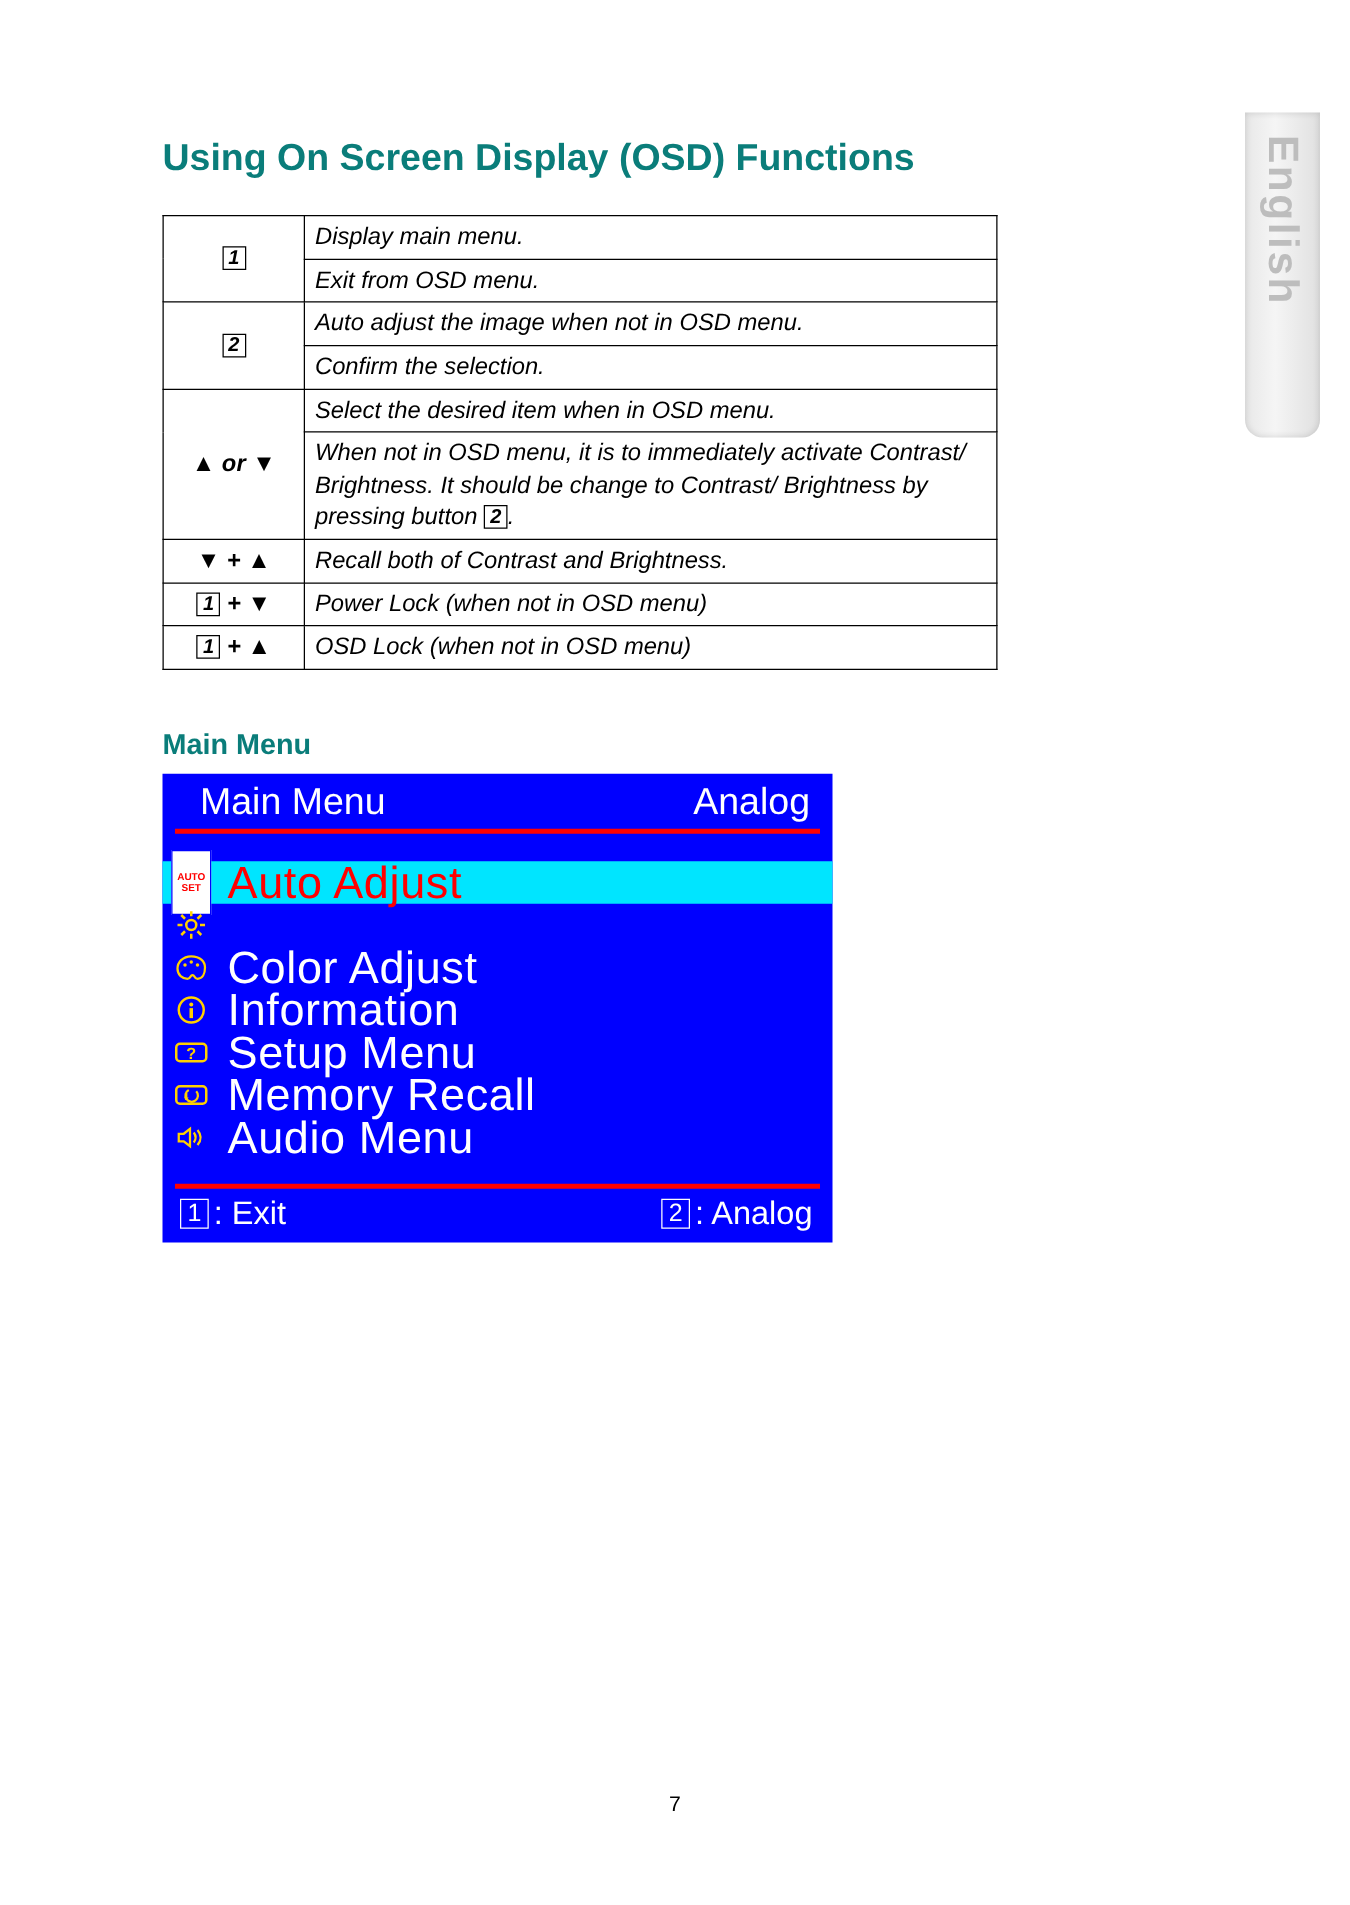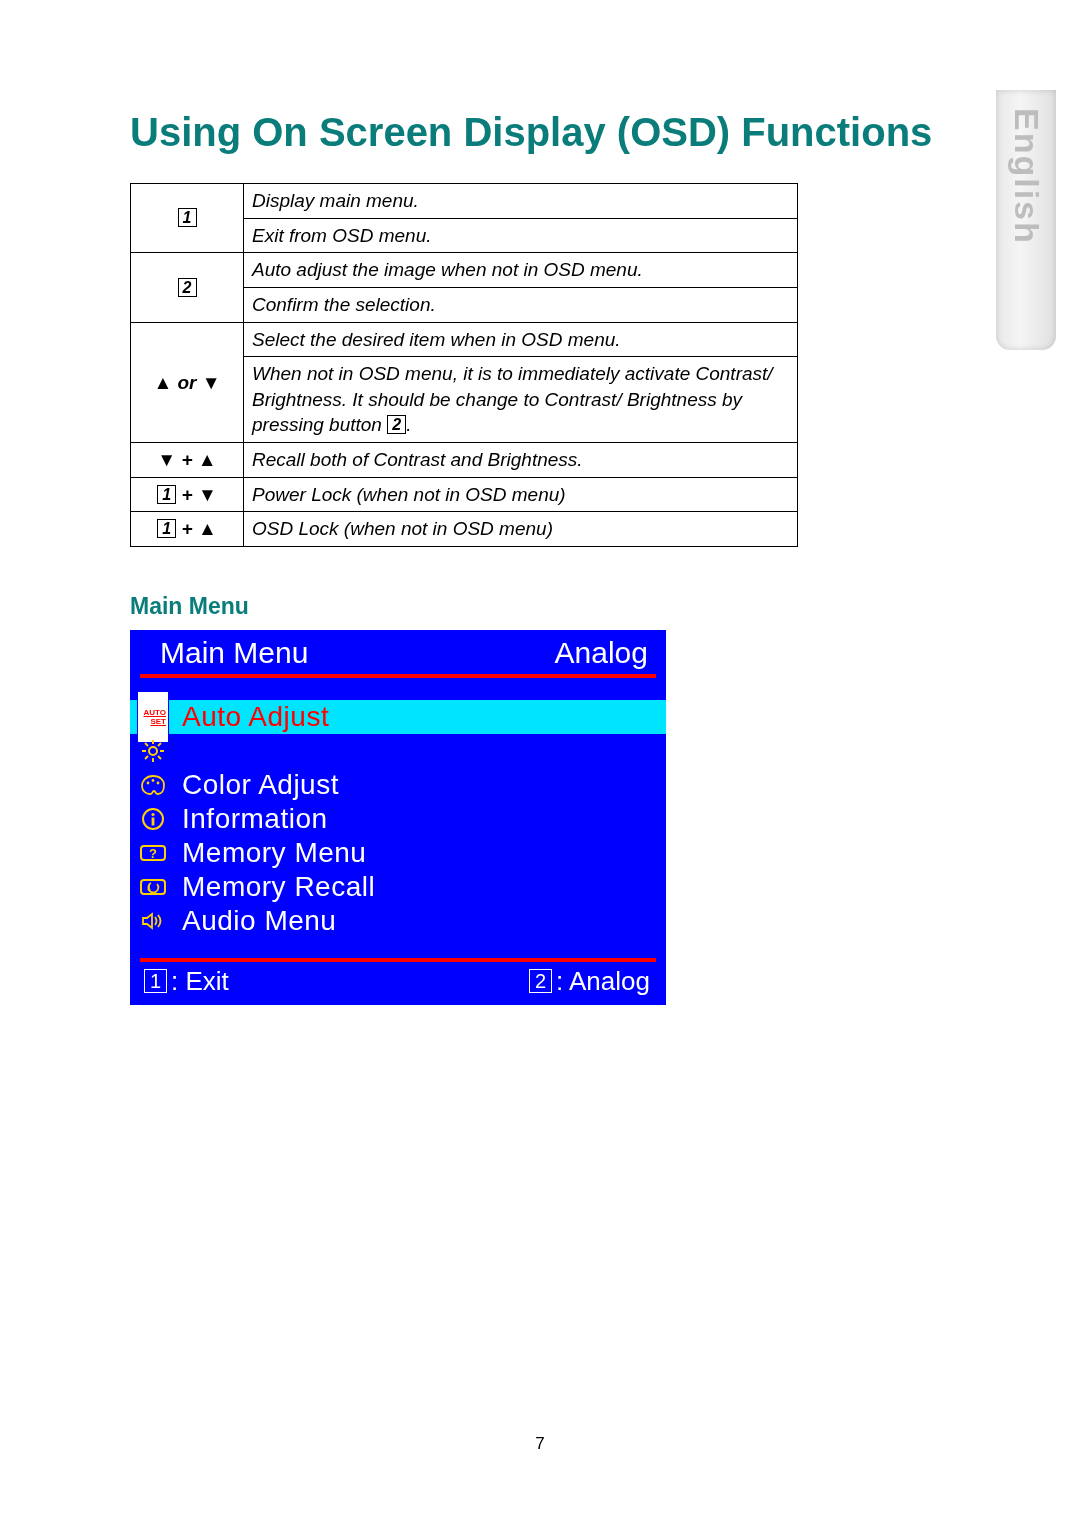--- a/index.html
+++ b/index.html
@@ -35,21 +35,21 @@
     writing-mode: vertical-rl;
     text-orientation: mixed;
     font-size: 34px;
     font-weight: bold;
     color: #bdbdbd;
     letter-spacing: 2px;
     font-family: Arial, sans-serif;
   }
   h1.section-title {
     color: #0a7d7a;
-    font-size: 40px;
+    font-size: 30px;
     font-weight: bold;
     margin: 0 0 28px 0;
     font-family: Arial, sans-serif;
   }
   h2.sub-title {
     color: #0a7d7a;
     font-size: 23px;
     font-weight: bold;
     margin: 46px 0 10px 0;
   }
@@ -121,21 +121,21 @@
     display: flex;
     align-items: center;
     justify-content: center;
     color: #ffd000;
     font-size: 20px;
     font-weight: bold;
     margin-right: 12px;
   }
   .osd-row.selected .osd-icon { color: #0000ff; }
   .osd-label {
-    font-size: 28px;
+    font-size: 36px;
     color: #fff;
     letter-spacing: 0.5px;
   }
   .osd-footer {
     display: flex;
     justify-content: space-between;
     padding: 4px 16px 8px 14px;
     font-size: 26px;
   }
   .osd-footnum {
@@ -150,23 +150,22 @@
     vertical-align: 2px;
   }
   .auto-set-badge {
     border: 1.5px solid #0000ff;
     background: #fff;
     color: #ff0000;
     font-size: 8px;
     line-height: 9px;
     font-weight: bold;
     padding: 16px 2px;
-    text-align: right;
+    text-align: center;
     width: 26px;
-    text-decoration: underline;
   }
   .pagenum {
     position: absolute;
     bottom: 70px;
     left: 0;
     width: 100%;
     text-align: center;
     font-size: 17px;
   }
   svg.icon { display: block; }
@@ -289,21 +288,21 @@
         </span>
         <span class="osd-label">Information</span>
       </div>
       <div class="osd-row">
         <span class="osd-icon">
           <svg class="icon" width="28" height="20" viewBox="0 0 28 20">
               <rect x="2" y="3" width="24" height="14" rx="3" stroke="#ffd000" stroke-width="2" fill="none"></rect>
               <text x="14" y="15" text-anchor="middle" font-size="13" font-weight="bold" fill="#ffd000">?</text>
             </svg>
         </span>
-        <span class="osd-label">Memory Menu</span>
+        <span class="osd-label">Setup Menu</span>
       </div>
       <div class="osd-row">
         <span class="osd-icon">
           <svg class="icon" width="28" height="20" viewBox="0 0 28 20">
               <rect x="2" y="3" width="24" height="14" rx="3" stroke="#ffd000" stroke-width="2" fill="none"></rect>
               <path d="M10 14 L10 8 M18 7 A5 5 0 1 1 12 6" stroke="#ffd000" stroke-width="1.8" fill="none"></path>
               <polyline points="10,14 8,12 12,12" fill="#ffd000"></polyline>
             </svg>
         </span>
         <span class="osd-label">Memory Recall</span>

